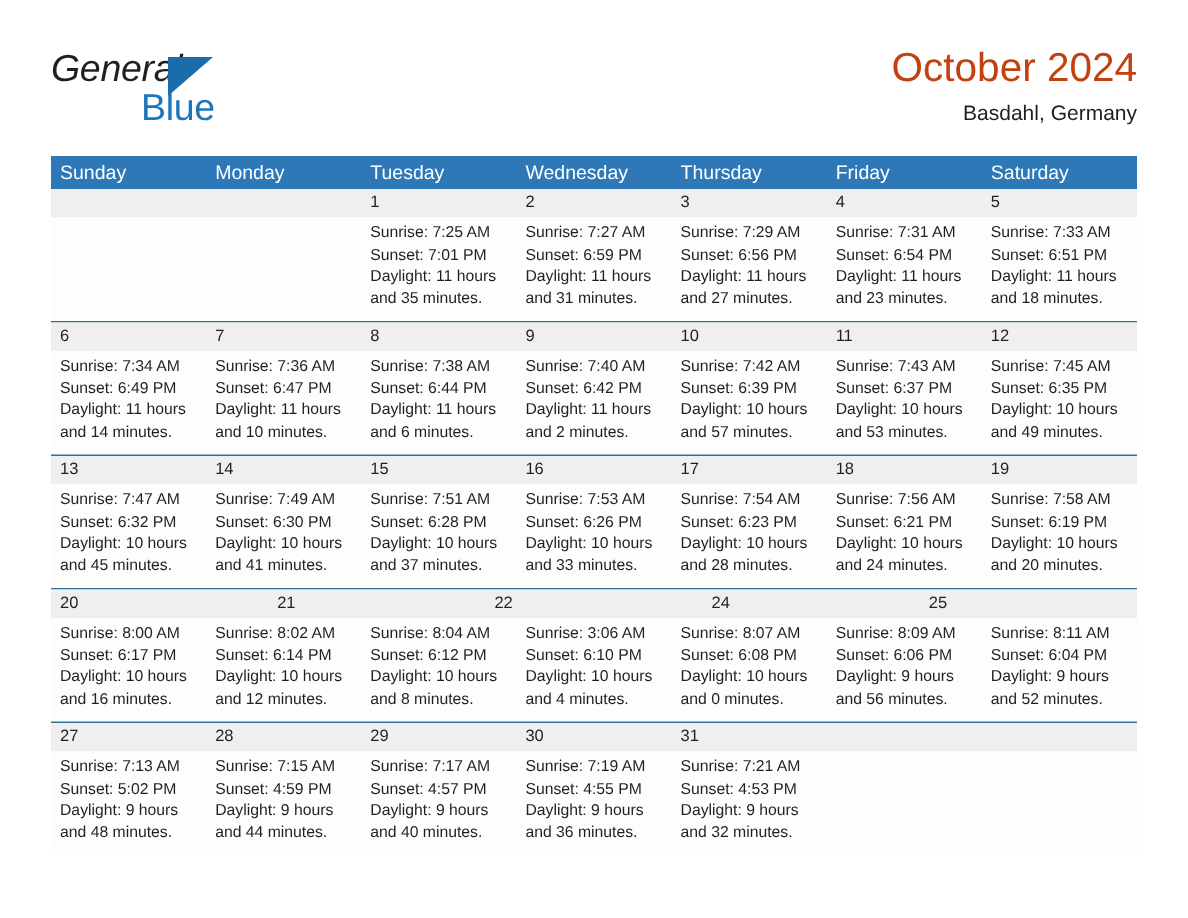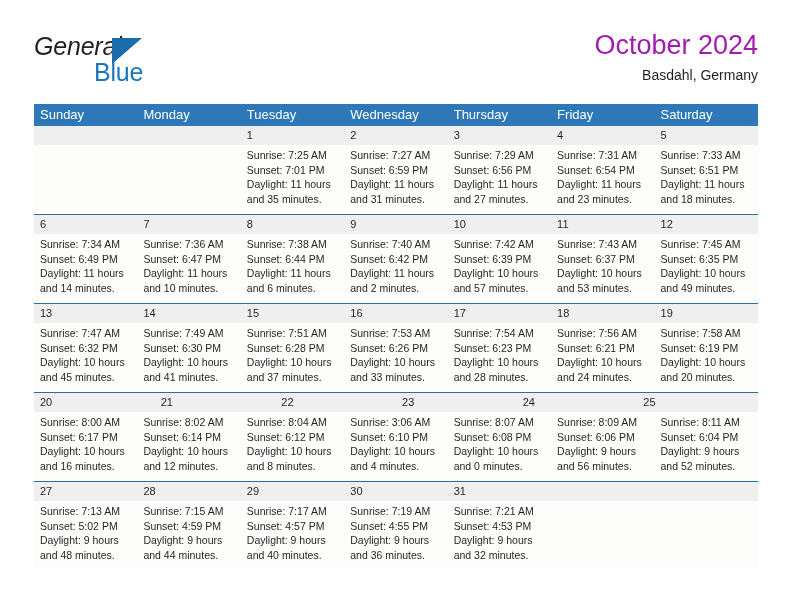--- a/index.html
+++ b/index.html
@@ -68,21 +68,21 @@
 
   .title-block {
     position: absolute;
     right: 0;
     top: 0;
     text-align: right;
   }
   .cal-title {
     font-size: 27px;
     font-weight: normal;
-    color: #a21caf;
+    color: #c2410c;
     line-height: 34px;
     white-space: nowrap;
   }
   .cal-subtitle {
     font-size: 14px;
     color: #231f20;
     line-height: 20px;
     margin-top: 3px;
     white-space: nowrap;
   }
@@ -331,21 +331,20 @@
               <div class="info-line">Daylight: 10 hours</div>
               <div class="info-line">and 20 minutes.</div>
             </div>
           </div>
         </div>
         <div class="week-row">
           <div class="daynum-strip">
             <div class="daynum-cell">20</div>
             <div class="daynum-cell">21</div>
             <div class="daynum-cell">22</div>
-            <div class="daynum-cell">23</div>
             <div class="daynum-cell">24</div>
             <div class="daynum-cell">25</div>
           </div>
           <div class="info-strip">
             <div class="info-cell">
               <div class="info-line">Sunrise: 8:00 AM</div>
               <div class="info-line">Sunset: 6:17 PM</div>
               <div class="info-line">Daylight: 10 hours</div>
               <div class="info-line">and 16 minutes.</div>
             </div>

